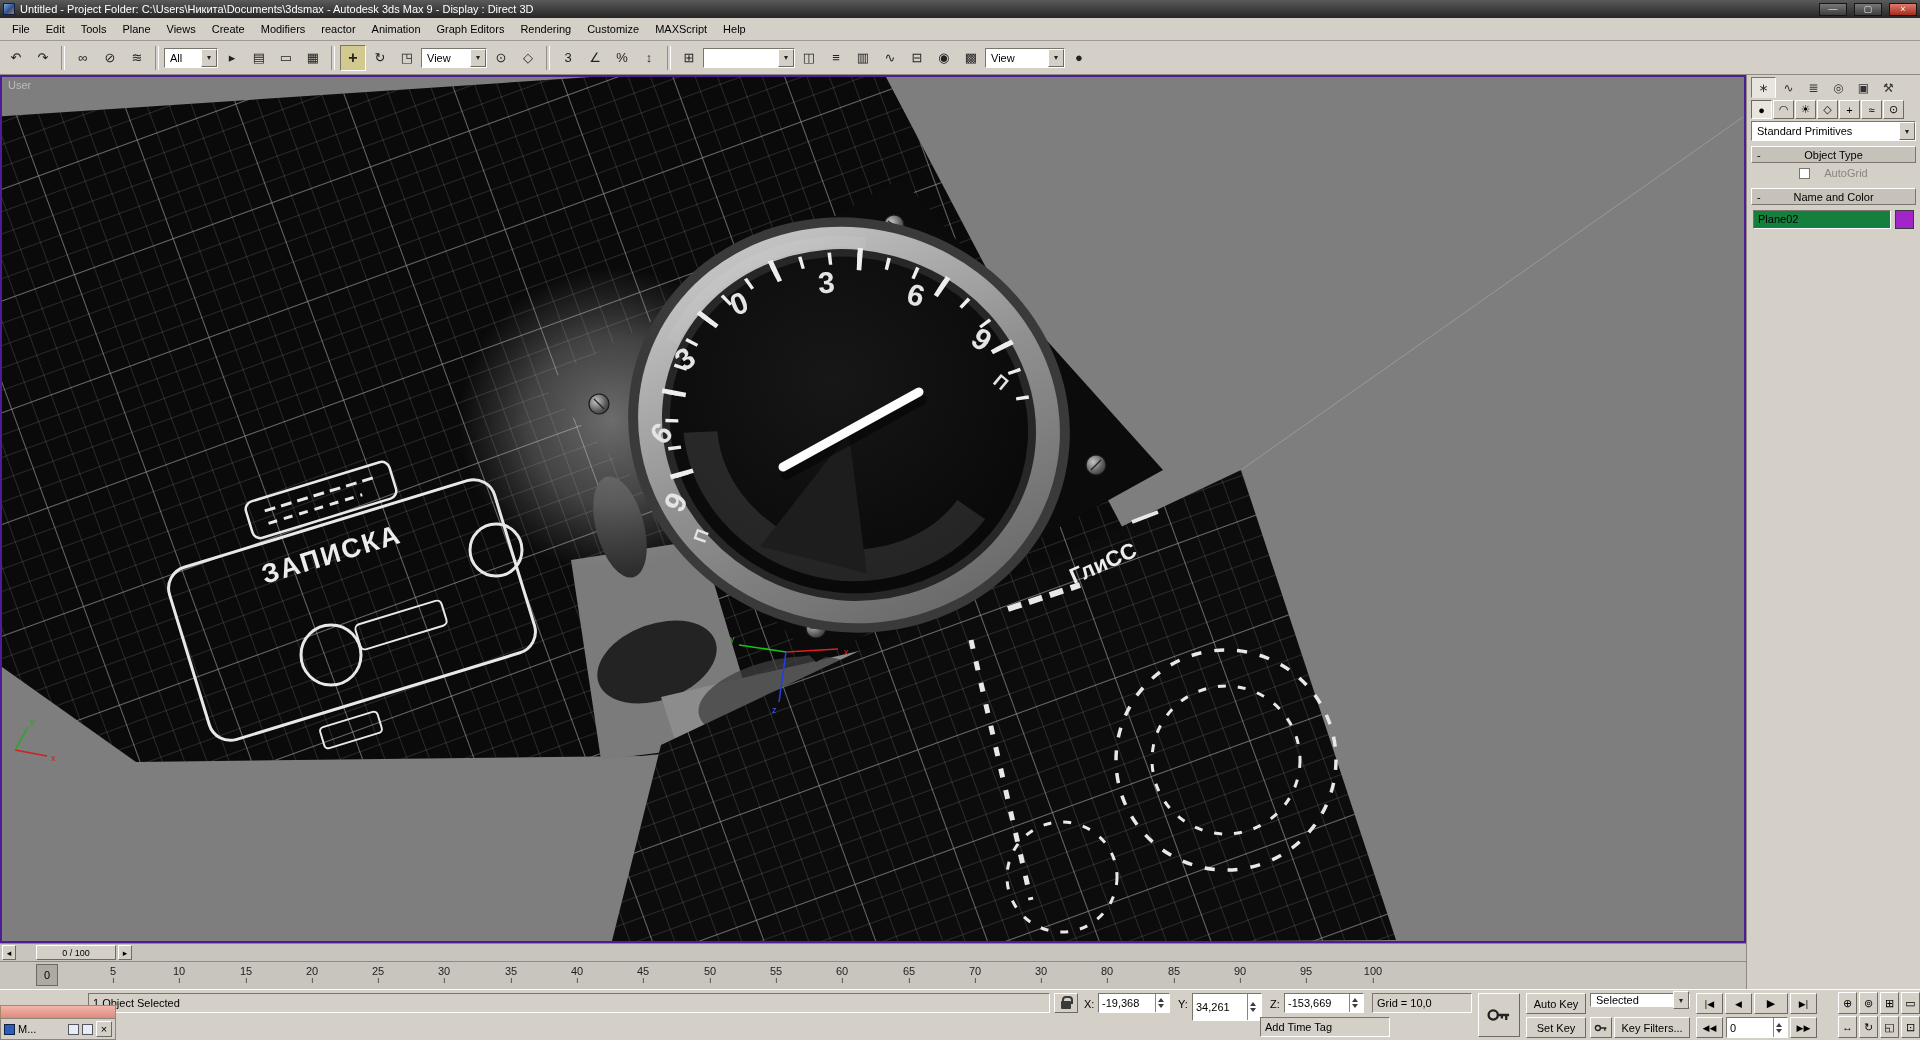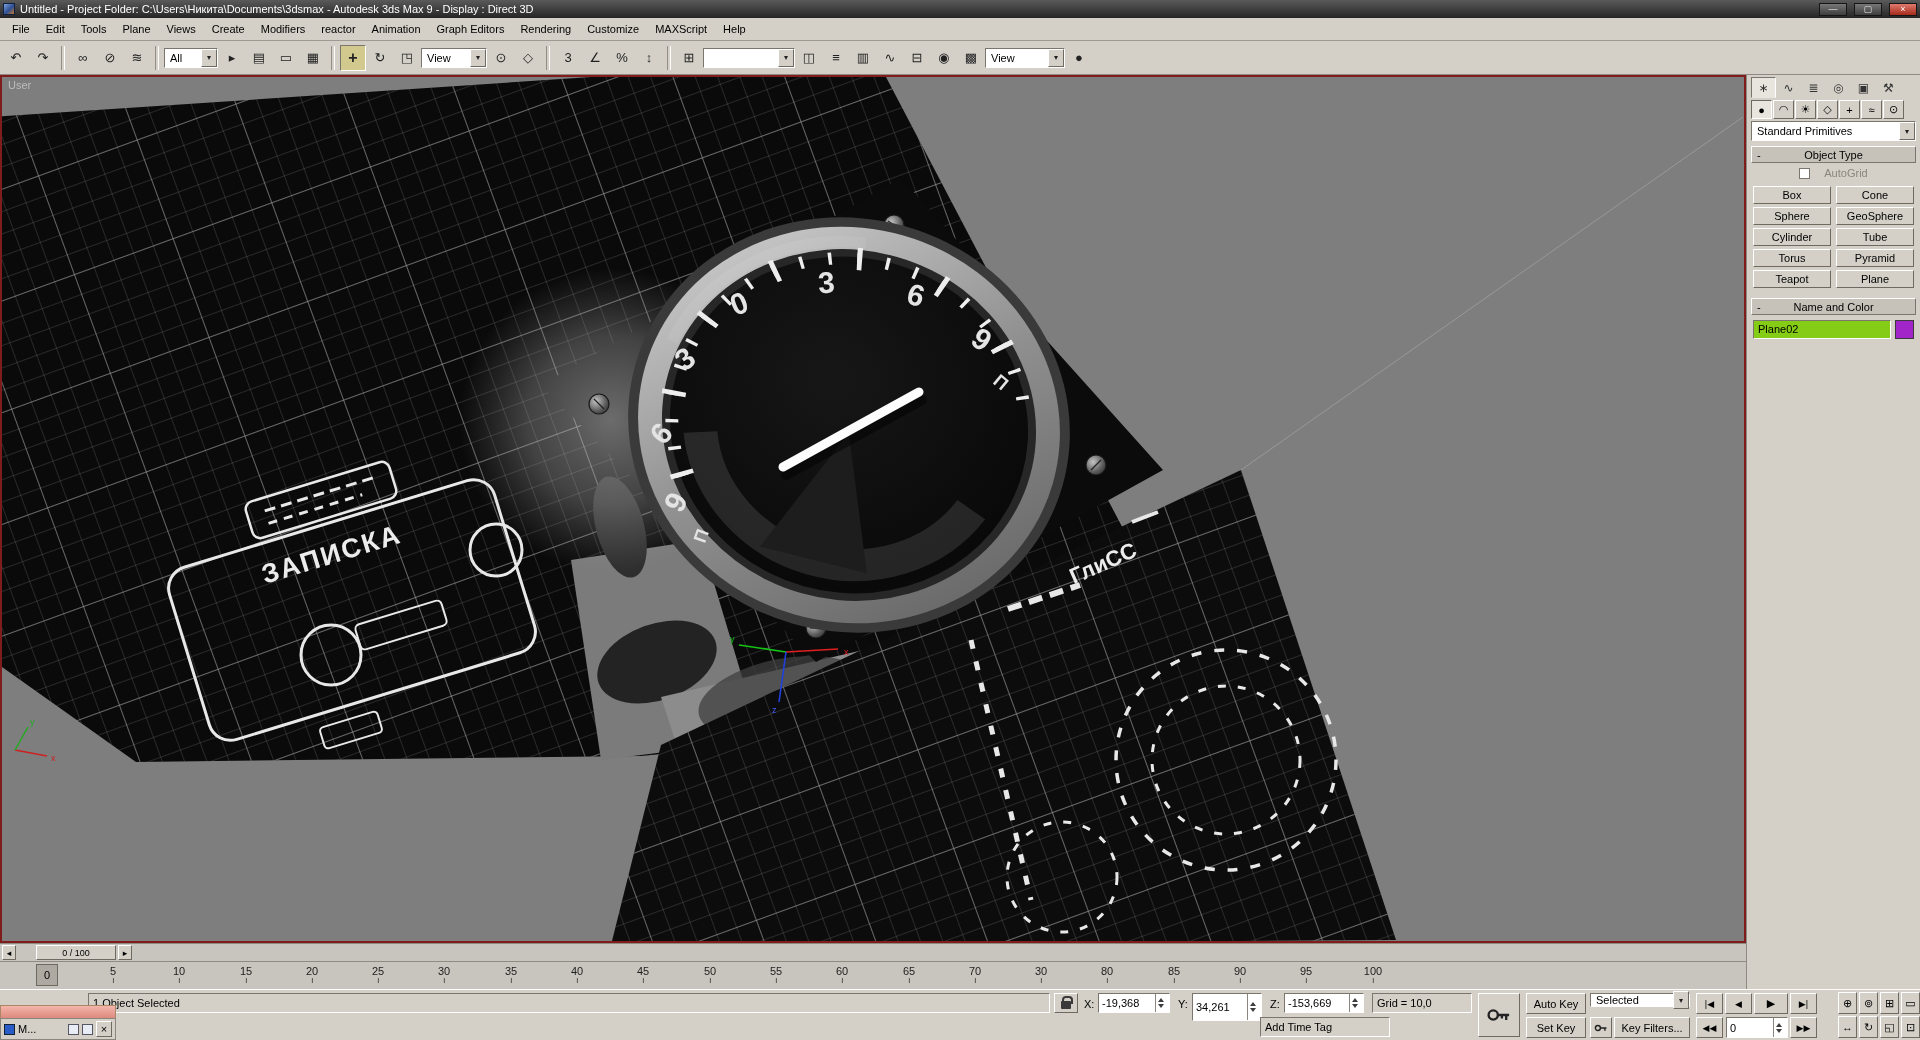--- a/index.html
+++ b/index.html
@@ -23,21 +23,21 @@
   .tb{width:26px;height:26px;display:flex;align-items:center;justify-content:center;font-size:13px;color:#222;background:#d4d0c8;border:1px solid transparent;flex:0 0 auto}
   .tb.active{background:#d2c98e;border-color:#7a766e #ffffff #ffffff #7a766e;border-style:solid}
   .tb-sep{width:4px;height:24px;border-left:1px solid #938f87;border-right:1px solid #fdfdfd;margin:0 4px;flex:0 0 auto}
   .combo{height:20px;background:#fff;border:1px solid;border-color:#7a766e #fff #fff #7a766e;display:flex;align-items:center;flex:0 0 auto}
   .combo .val{padding:0 5px;flex:1;white-space:nowrap}
   .combo .arrow{width:16px;height:18px;background:#d4d0c8;border:1px solid;border-color:#fff #6e6a62 #6e6a62 #fff;display:flex;align-items:center;justify-content:center;font-size:8px;color:#222}
 
   
   .main{display:flex;height:914px}
   .left-col{width:1746px;display:flex;flex-direction:column}
-  .viewport{flex:1;position:relative;border:2px solid #7f1d1d;background:#7e7e7e;overflow:hidden}
+  .viewport{flex:1;position:relative;border:2px solid #4c1d95;background:#7e7e7e;overflow:hidden}
   .viewport svg{position:absolute;inset:0;width:100%;height:100%;display:block}
   .vp-label{position:absolute;top:2px;left:6px;color:#bdbdbd;z-index:5}
 
   
   .timeslider{height:18px;background:#c8c5be;border-top:1px solid #8f8b83;position:relative}
   .ts-btn{position:absolute;top:1px;height:15px;background:#d4d0c8;border:1px solid;border-color:#fff #6e6a62 #6e6a62 #fff;display:flex;align-items:center;justify-content:center;font-size:9px}
   .trackbar{height:28px;background:#c8c5be;border-top:1px solid #8f8b83;position:relative}
   .tick{position:absolute;top:3px;transform:translateX(-50%);color:#1d1d1d;text-align:center}
   .tick::after{content:"";display:block;width:1px;height:5px;background:#555;margin:1px auto 0}
   .tb-marker{position:absolute;left:36px;top:2px;bottom:3px;width:22px;background:#aeaaa2;border:1px solid #6e6a62;display:flex;align-items:center;justify-content:center}
@@ -50,21 +50,21 @@
   .cp-cats{display:flex;gap:1px;padding:2px 0}
   .cp-cat{width:21px;height:19px;display:flex;align-items:center;justify-content:center;font-size:11px;background:#d4d0c8;border:1px solid;border-color:#fff #6e6a62 #6e6a62 #fff}
   .cp-cat.active{background:#e8e5de;border-color:#6e6a62 #fff #fff #6e6a62}
   .rollout{margin-top:5px;height:17px;background:#c6c2ba;border:1px solid;border-color:#fff #7a766e #7a766e #fff;display:flex;align-items:center;justify-content:center;position:relative}
   .rollout .minus{position:absolute;left:5px}
   .autogrid{display:flex;align-items:center;justify-content:center;gap:14px;height:20px;color:#8a867e}
   .checkbox{width:11px;height:11px;background:#fff;border:1px solid #7a766e}
   .ot-grid{display:grid;grid-template-columns:1fr 1fr;gap:3px 5px;padding:3px 2px 5px}
   .btn{height:18px;background:#d4d0c8;border:1px solid;border-color:#fff #6e6a62 #6e6a62 #fff;display:flex;align-items:center;justify-content:center;white-space:nowrap}
   .name-row{display:flex;gap:4px;padding:5px 2px;align-items:center}
-  .name-input{flex:1;height:19px;background:#84cc16;border:1px solid;border-color:#7a766e #fff #fff #7a766e;padding:2px 4px}
+  .name-input{flex:1;height:19px;background:#15803d;border:1px solid;border-color:#7a766e #fff #fff #7a766e;padding:2px 4px}
   .swatch{width:19px;height:19px;border:1px solid #3a3a3a}
 
   
   .statusbar{position:relative;height:51px;background:#d4d0c8;border-top:1px solid #fdfdfd}
   .abs{position:absolute}
   .field{background:#d4d0c8;border:1px solid;border-color:#7a766e #fff #fff #7a766e;display:flex;align-items:center;padding:0 4px;white-space:nowrap;overflow:hidden}
   .wfield{background:#fff;border:1px solid;border-color:#7a766e #fff #fff #7a766e;display:flex;align-items:center;padding:0 3px;white-space:nowrap}
   .rbtn{background:#d4d0c8;border:1px solid;border-color:#fff #6e6a62 #6e6a62 #fff;display:flex;align-items:center;justify-content:center;white-space:nowrap}
   .spin{width:11px;align-self:stretch;border-left:1px solid #8a867e;display:flex;flex-direction:column;align-items:center;justify-content:center;gap:2px;margin-left:auto}
   .spin .up{width:0;height:0;border:3px solid transparent;border-bottom:4px solid #3c3c3c}
@@ -358,32 +358,20 @@
     </span>
 
     <div class="rollout">
       <span class="minus">-</span>
       <span>Object Type</span>
     </div>
     <div class="autogrid">
       <span class="checkbox"></span>
       <span>AutoGrid</span>
     </div>
-    <div class="ot-grid">
-      <span class="btn">Box</span>
-      <span class="btn">Cone</span>
-      <span class="btn">Sphere</span>
-      <span class="btn">GeoSphere</span>
-      <span class="btn">Cylinder</span>
-      <span class="btn">Tube</span>
-      <span class="btn">Torus</span>
-      <span class="btn">Pyramid</span>
-      <span class="btn">Teapot</span>
-      <span class="btn">Plane</span>
-    </div>
 
     <div class="rollout">
       <span class="minus">-</span>
       <span>Name and Color</span>
     </div>
     <div class="name-row">
       <span class="name-input">Plane02</span>
       <span class="swatch" style="background:#a225c9"></span>
     </div>
   </div>

